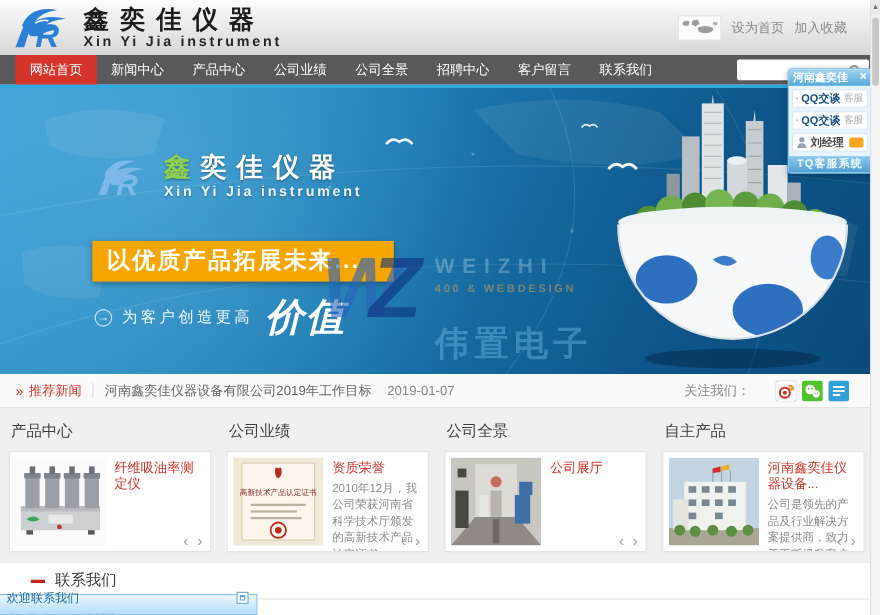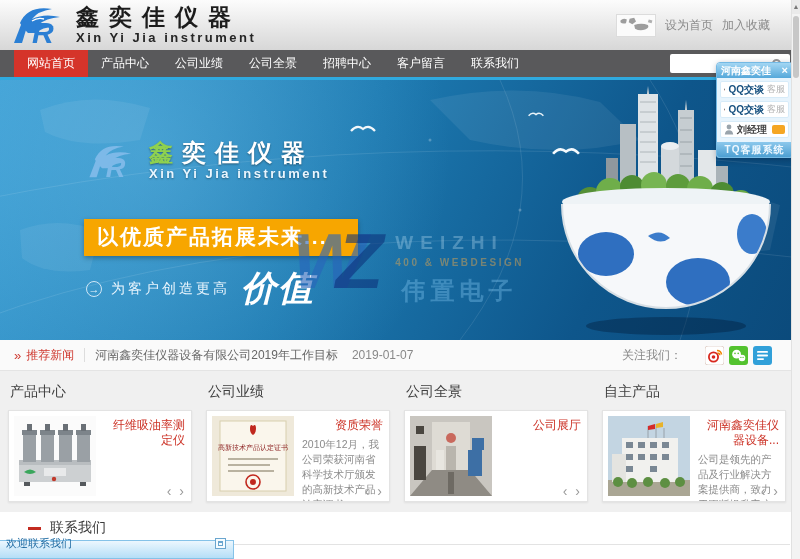--- a/index.html
+++ b/index.html
@@ -49,21 +49,21 @@
   .b-line2-text{font-size:14px;letter-spacing:3px;white-space:nowrap;}
   .b-line2-em{font-size:35px;font-weight:bold;font-style:italic;letter-spacing:2px;margin-left:2px;
               font-family:"Liberation Serif","DejaVu Serif",serif;color:#fff;white-space:nowrap;}
   .watermark{position:absolute;left:292px;top:144px;display:flex;gap:12px;pointer-events:none;}
   .wm-wz{font-size:78px;font-weight:bold;font-style:italic;line-height:74px;letter-spacing:0;}
   .wm-w{color:rgba(40,100,185,.62);}
   .wm-z{color:rgba(12,48,120,.58);margin-left:-30px;}
   .wm-right{padding-top:8px;}
   .wm-name{font-size:19px;letter-spacing:7px;color:rgba(205,235,252,.30);font-weight:bold;white-space:nowrap;}
   .wm-tag{font-size:10px;letter-spacing:2.5px;color:rgba(242,170,70,.45);font-weight:bold;margin-top:3px;white-space:nowrap;}
-  .wm-cn{font-size:24px;font-weight:bold;letter-spacing:5px;color:rgba(128,198,238,.38);margin-top:7px;white-space:nowrap;text-align:center;}
+  .wm-cn{font-size:31px;font-weight:bold;letter-spacing:5px;color:rgba(128,198,238,.38);margin-top:24px;white-space:nowrap;}
   .globe{position:absolute;left:548px;top:6px;width:240px;height:252px;}
   .bird{position:absolute;}
 
   
   .qq-panel{position:absolute;left:716px;top:62px;width:77px;background:#e7f4fd;border:1px solid #74b9e4;
             border-radius:4px 4px 3px 3px;box-shadow:1px 2px 6px rgba(0,20,50,.35);z-index:20;overflow:hidden;}
   .qq-head{height:15px;background:linear-gradient(#a3d6f3,#55a8da);color:#fff;display:flex;
            justify-content:space-between;align-items:center;padding:0 4px;font-size:10px;font-weight:bold;}
   .qq-close{cursor:pointer;font-size:11px;line-height:11px;}
   .qq-body{padding:3px 3px 1px;}
@@ -90,21 +90,21 @@
 
   
   .content{height:141px;background:#f0f0f0;padding:11px 8px 0;display:flex;gap:14px;}
   .col{width:184px;flex:none;}
   .col-title{font-size:14px;color:#3e3e3e;margin:1px 0 9px 2px;}
   .card{background:#fff;border:1px solid #e3e3e3;height:92px;position:relative;display:flex;
         box-shadow:0 1px 2px rgba(0,0,0,.07);}
   .card-img{width:82px;height:80px;margin:5px;flex:none;overflow:hidden;background:#f6f6f6;}
   .card-img svg{display:block;width:100%;height:100%;}
   .card-body{flex:1;padding:7px 6px 0 3px;overflow:hidden;}
-  .card-title{color:#cc3226;font-size:12px;line-height:15px;cursor:pointer;text-align:right;}
+  .card-title{color:#cc3226;font-size:12px;line-height:15px;cursor:pointer;}
   .card-desc{color:#8b8b8b;font-size:10.5px;line-height:15px;margin-top:4px;}
   .card-nav{position:absolute;right:7px;bottom:3px;display:flex;gap:8px;}
   .cnav{color:#9a9a9a;font-size:14px;line-height:13px;cursor:pointer;}
 
   
   .footer{background:#fff;padding-top:7px;height:47px;}
   .f-head{display:flex;align-items:center;gap:9px;margin-left:28px;}
   .f-dash{width:13px;height:3px;background:#c32b20;flex:none;}
   .f-title{font-size:14px;color:#3a3a3a;white-space:nowrap;}
   .f-hr{height:1px;background:#e3e3e3;margin:7px 10px 6px 8px;}
@@ -149,20 +149,21 @@
         <path d="M18 11 Q26 8 33 11 Q35 14 30 16 Q24 18 19 15 Z" fill="#9d9d9d"></path>
         <path d="M34 5 L38 6 L37 9 L33 8 Z" fill="#b0b0b0"></path>
       </svg>
       <a class="hlink">设为首页</a>
       <a class="hlink">加入收藏</a>
     </div>
   </div>
 
   <div class="nav">
     <div class="nav-item active">网站首页</div>
+    <div class="nav-item">新闻中心</div>
     <div class="nav-item">产品中心</div>
     <div class="nav-item">公司业绩</div>
     <div class="nav-item">公司全景</div>
     <div class="nav-item">招聘中心</div>
     <div class="nav-item">客户留言</div>
     <div class="nav-item">联系我们</div>
     <div class="search">
       <input value="" style="">
       <span class="mag"></span>
     </div>

